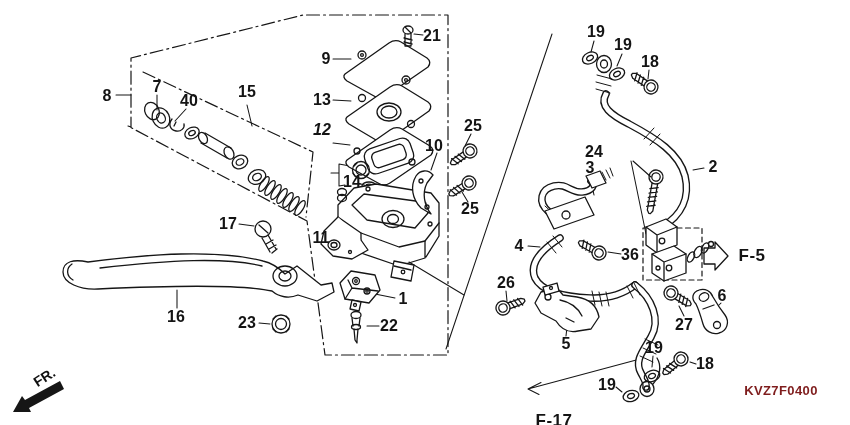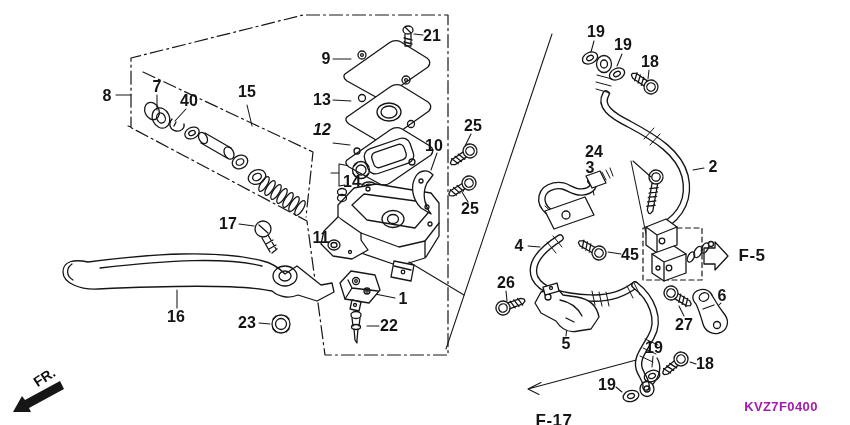--- a/index.html
+++ b/index.html
@@ -14,22 +14,22 @@
   .art .ld{stroke-width:1.05;}
   .art .tube-o{stroke-width:7.6;}
   .art .tube-i{stroke:#ffffff;stroke-width:4.9;}
   .art .thin{stroke-width:1;}
   #callout-layer{position:absolute;left:0;top:0;width:100%;height:100%;}
   .callout{position:absolute;transform:translate(-50%,-50%);
            font:700 16px "Liberation Sans",sans-serif;color:#141414;white-space:nowrap;}
   .callout.ref{font:700 17px "Liberation Sans",sans-serif;letter-spacing:.5px;padding-left:24px;}
   .fr-label{position:absolute;left:33px;top:369px;transform:rotate(-33deg);
             font:700 14px "Liberation Sans",sans-serif;color:#111;}
-  .code{position:absolute;left:781px;top:406px;transform:translate(-50%,-50%);
-        font:700 13px "Liberation Sans",sans-serif;color:#a21caf;letter-spacing:.4px;}
+  .code{position:absolute;left:781px;top:390px;transform:translate(-50%,-50%);
+        font:700 13px "Liberation Sans",sans-serif;color:#7f1d1d;letter-spacing:.4px;}
 </style>
 </head>
 <body>
 
 <div class="stage">
 
 <svg class="art" width="850" height="425" viewBox="0 0 850 425">
 
   <defs>
     <g id="bolt">
@@ -348,21 +348,21 @@
       <span class="callout" style="left: 176px; top: 317px; text-align: right;">16</span>
       <span class="callout" style="left: 247px; top: 323px;">23</span>
       <span class="callout" style="left: 403px; top: 299px;">1</span>
       <span class="callout" style="left: 389px; top: 326px;">22</span>
       <span class="callout" style="left: 596px; top: 32px;">19</span>
       <span class="callout" style="left: 623px; top: 45px;">19</span>
       <span class="callout" style="left: 650px; top: 62px;">18</span>
       <span class="callout" style="left: 713px; top: 167px;">2</span>
       <span class="callout" style="left: 590px; top: 168px;">3</span>
       <span class="callout" style="left: 594px; top: 152px;">24</span>
-      <span class="callout" style="left: 630px; top: 255px;">45</span>
+      <span class="callout" style="left: 630px; top: 255px;">36</span>
       <span class="callout" style="left: 519px; top: 246px;">4</span>
       <span class="callout" style="left: 506px; top: 283px; text-align: right;">26</span>
       <span class="callout" style="left: 566px; top: 344px;">5</span>
       <span class="callout" style="left: 684px; top: 325px;">27</span>
       <span class="callout" style="left: 722px; top: 296px;">6</span>
       <span class="callout" style="left: 654px; top: 348px;">19</span>
       <span class="callout" style="left: 705px; top: 364px;">18</span>
       <span class="callout" style="left: 607px; top: 385px;">19</span>
       <span class="callout ref" style="left: 740px; top: 256px;">F-5</span>
       <span class="callout ref" style="left: 542px; top: 401px; margin-top: 20px;">F-17</span>

